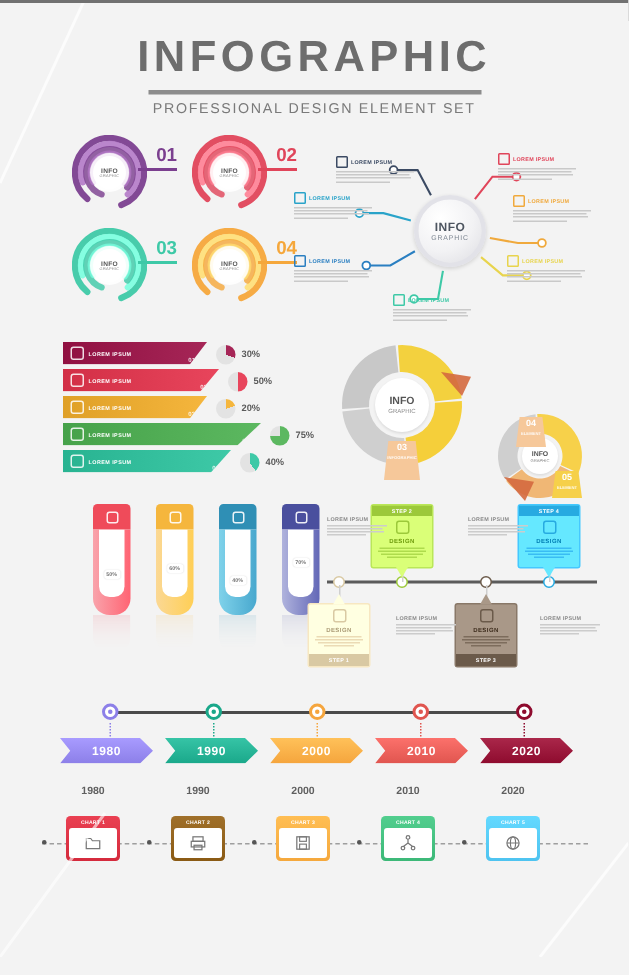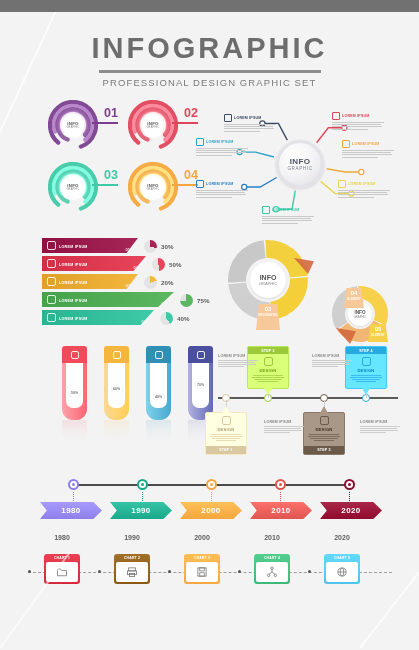--- a/index.html
+++ b/index.html
@@ -4,21 +4,21 @@
 <style>
   * { box-sizing: border-box; margin:0; padding:0; }
   html,body { width:419px; height:650px; }
   body {
     font-family: "Liberation Sans", sans-serif;
     background:#f3f3f3;
     position:relative;
     overflow:hidden;
   }
   .topbar { position:absolute; top:0; left:0; width:419px; height:14px; background:#717171; }
-  .canvas { position:absolute; top:12px; left:0; width:419px; height:599px; background:#f3f3f3; }
+  .canvas { position:absolute; top:2px; left:0; width:419px; height:599px; background:#f3f3f3; }
 
   
   .header { text-align:center; padding-top:20px; }
   .title {
     font-size:29px; letter-spacing:3px; color:#6d6d6d; font-weight:bold;
   }
   .rule { width:222px; height:3px; background:#8c8c8c; margin:5px auto 4px; }
   .subtitle { font-size:9.5px; letter-spacing:1.1px; color:#7a7a7a; }
 
   
@@ -146,21 +146,21 @@
 </head>
 <body>
 
 <div class="topbar"></div>
 
 <div class="canvas">
 
   <div class="header">
     <div class="title">INFOGRAPHIC</div>
     <div class="rule"></div>
-    <div class="subtitle">PROFESSIONAL DESIGN GRAPHIC SET</div>
+    <div class="subtitle">PROFESSIONAL DESIGN ELEMENT SET</div>
   </div>
 
   <div class="sec1">
     <div class="rings" id="rings">
         <div class="ringcell" style="left: 0px; top: 0px;">
           <div class="arcs">
             <svg viewBox="0 0 50 50">
               <path d="M 10.215884977209594 42.61902219173649 A 23 23 0 1 1 32.866463296490394 46.612930278075886" fill="none" stroke="#7b3f8f" stroke-width="4.2" stroke-linecap="round" opacity="0.95"></path>
               <path d="M 7.145840205067742 31.49838272318771 A 19 19 0 1 1 37.21296458404425 39.554844419260576" fill="none" stroke="#b276c6" stroke-width="4.2" stroke-linecap="round" opacity="0.8799999999999999"></path>
               <path d="M 19.698687778452136 39.56523562218158 A 15.5 15.5 0 1 1 36.87368886834416 34.96320795014135" fill="none" stroke="#7b3f8f" stroke-width="4.2" stroke-linecap="round" opacity="0.8099999999999999"></path>

